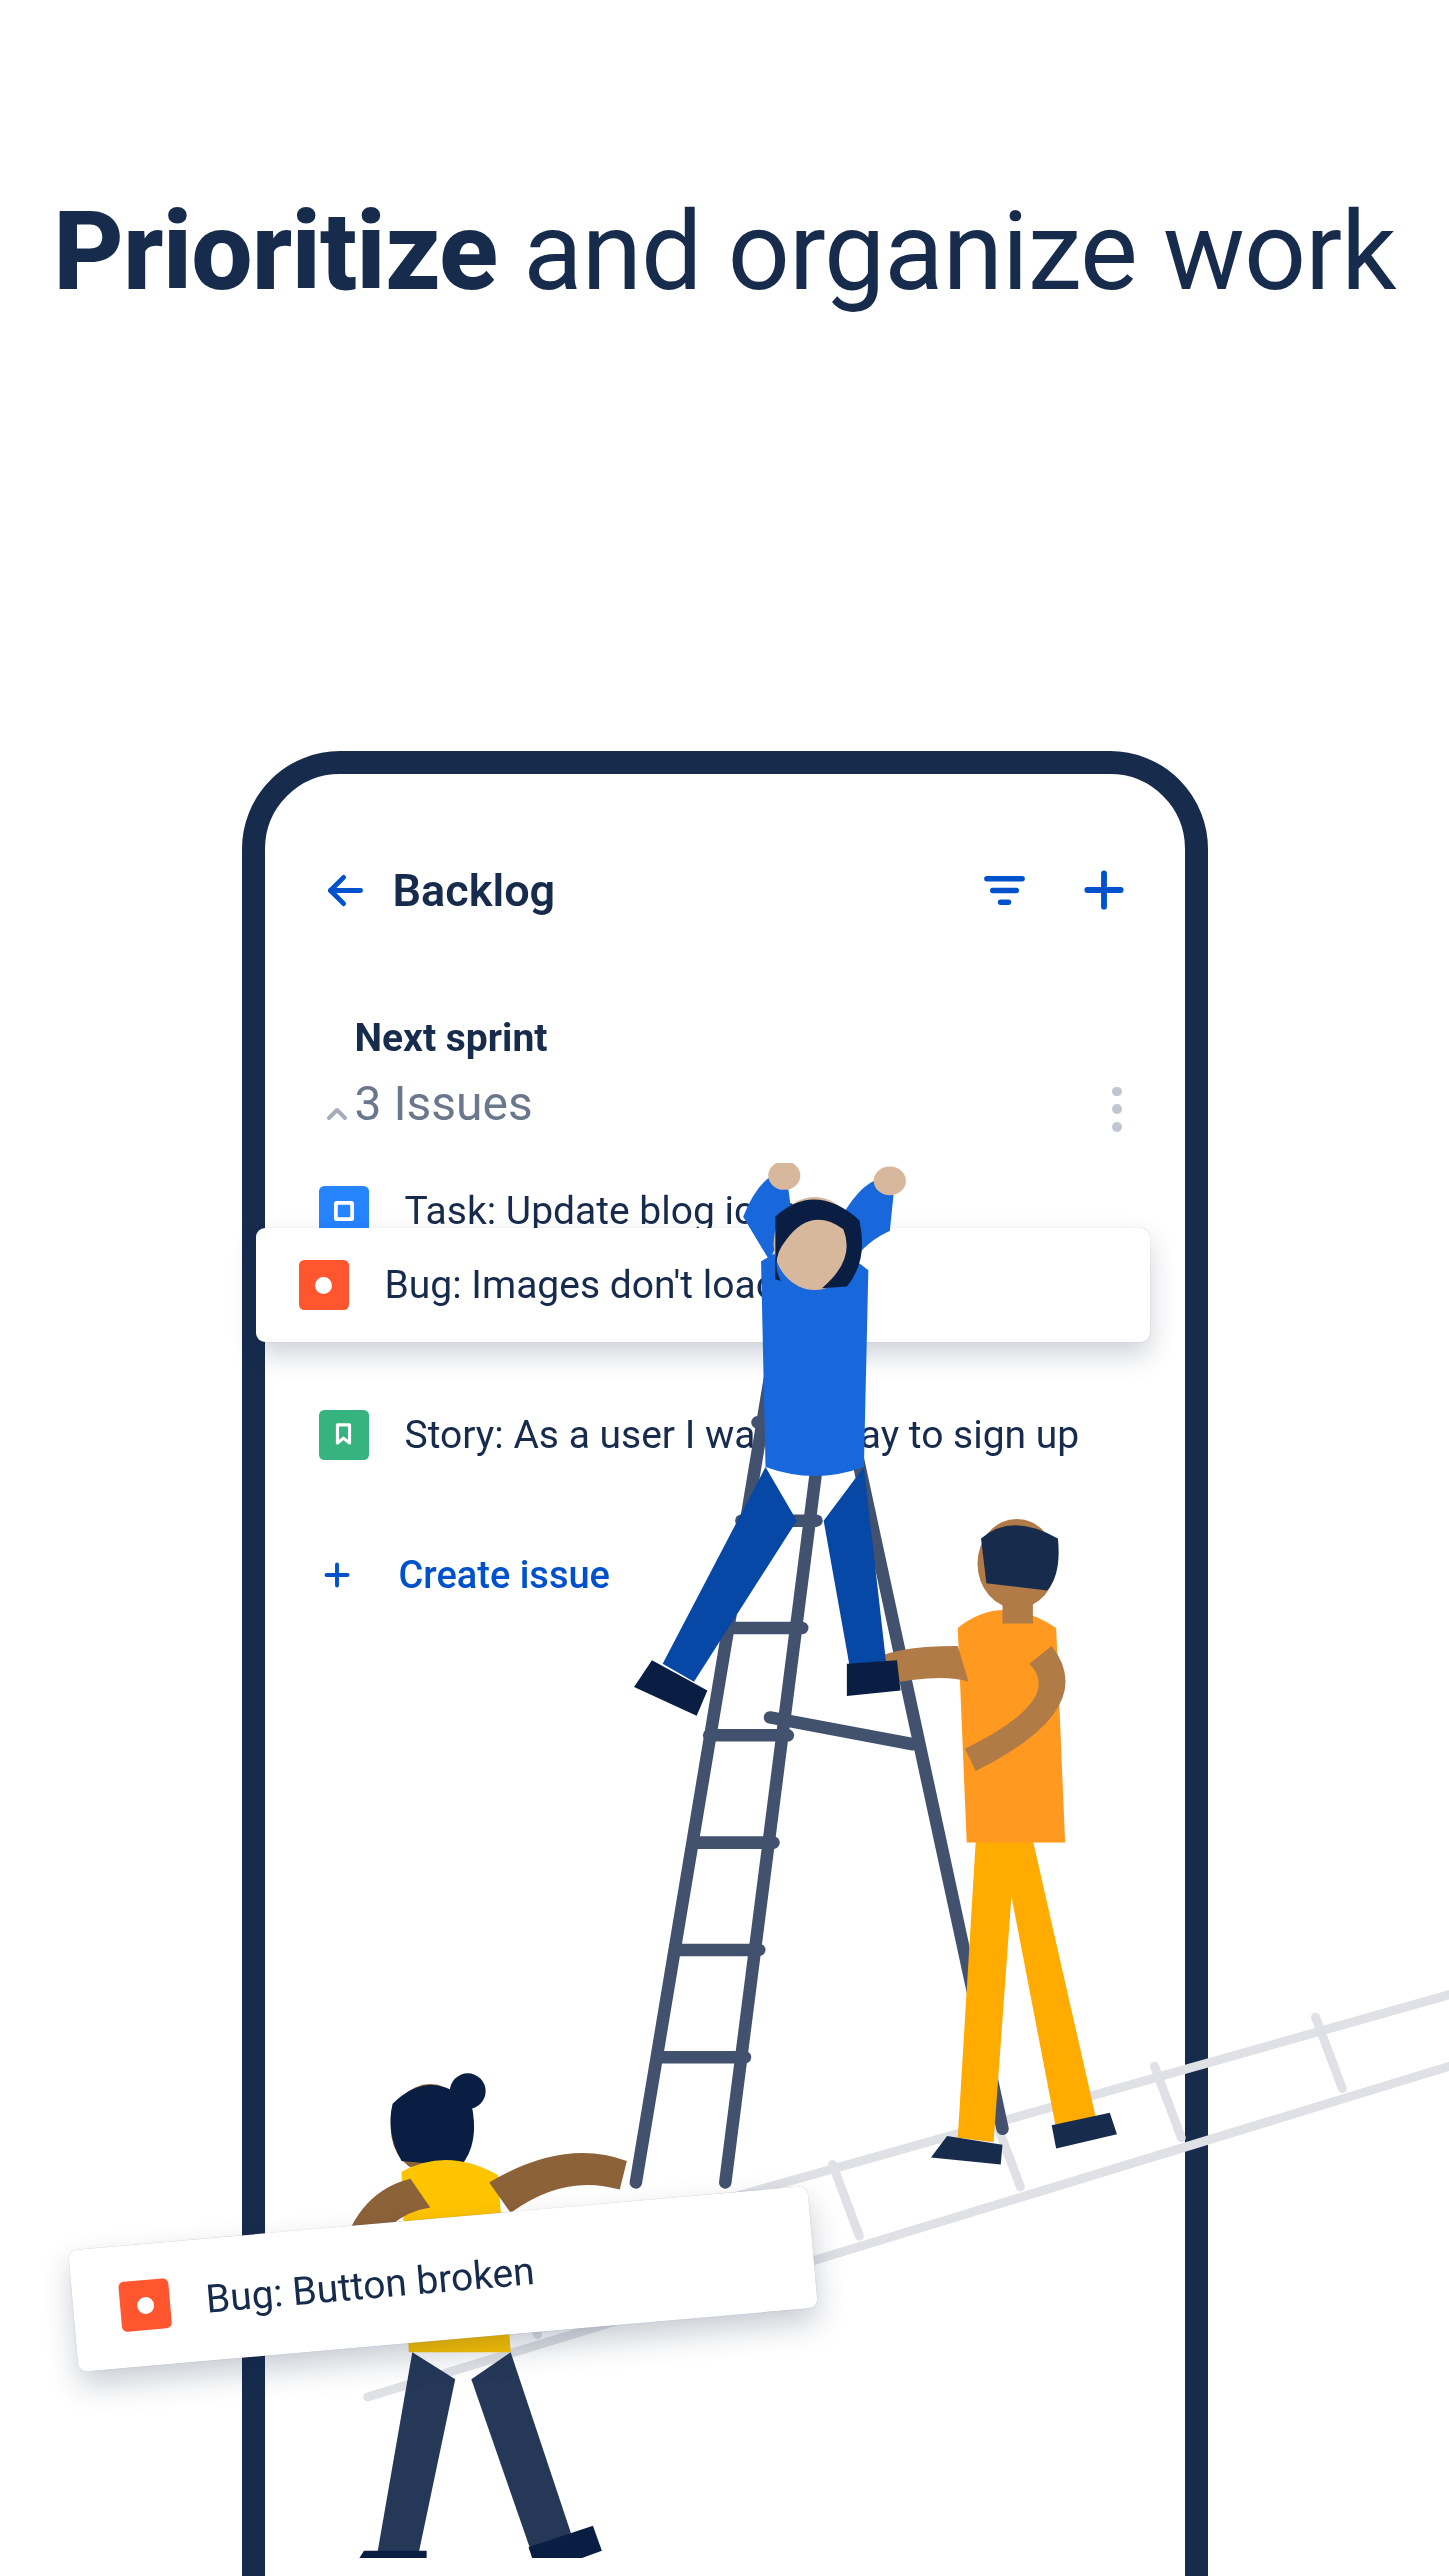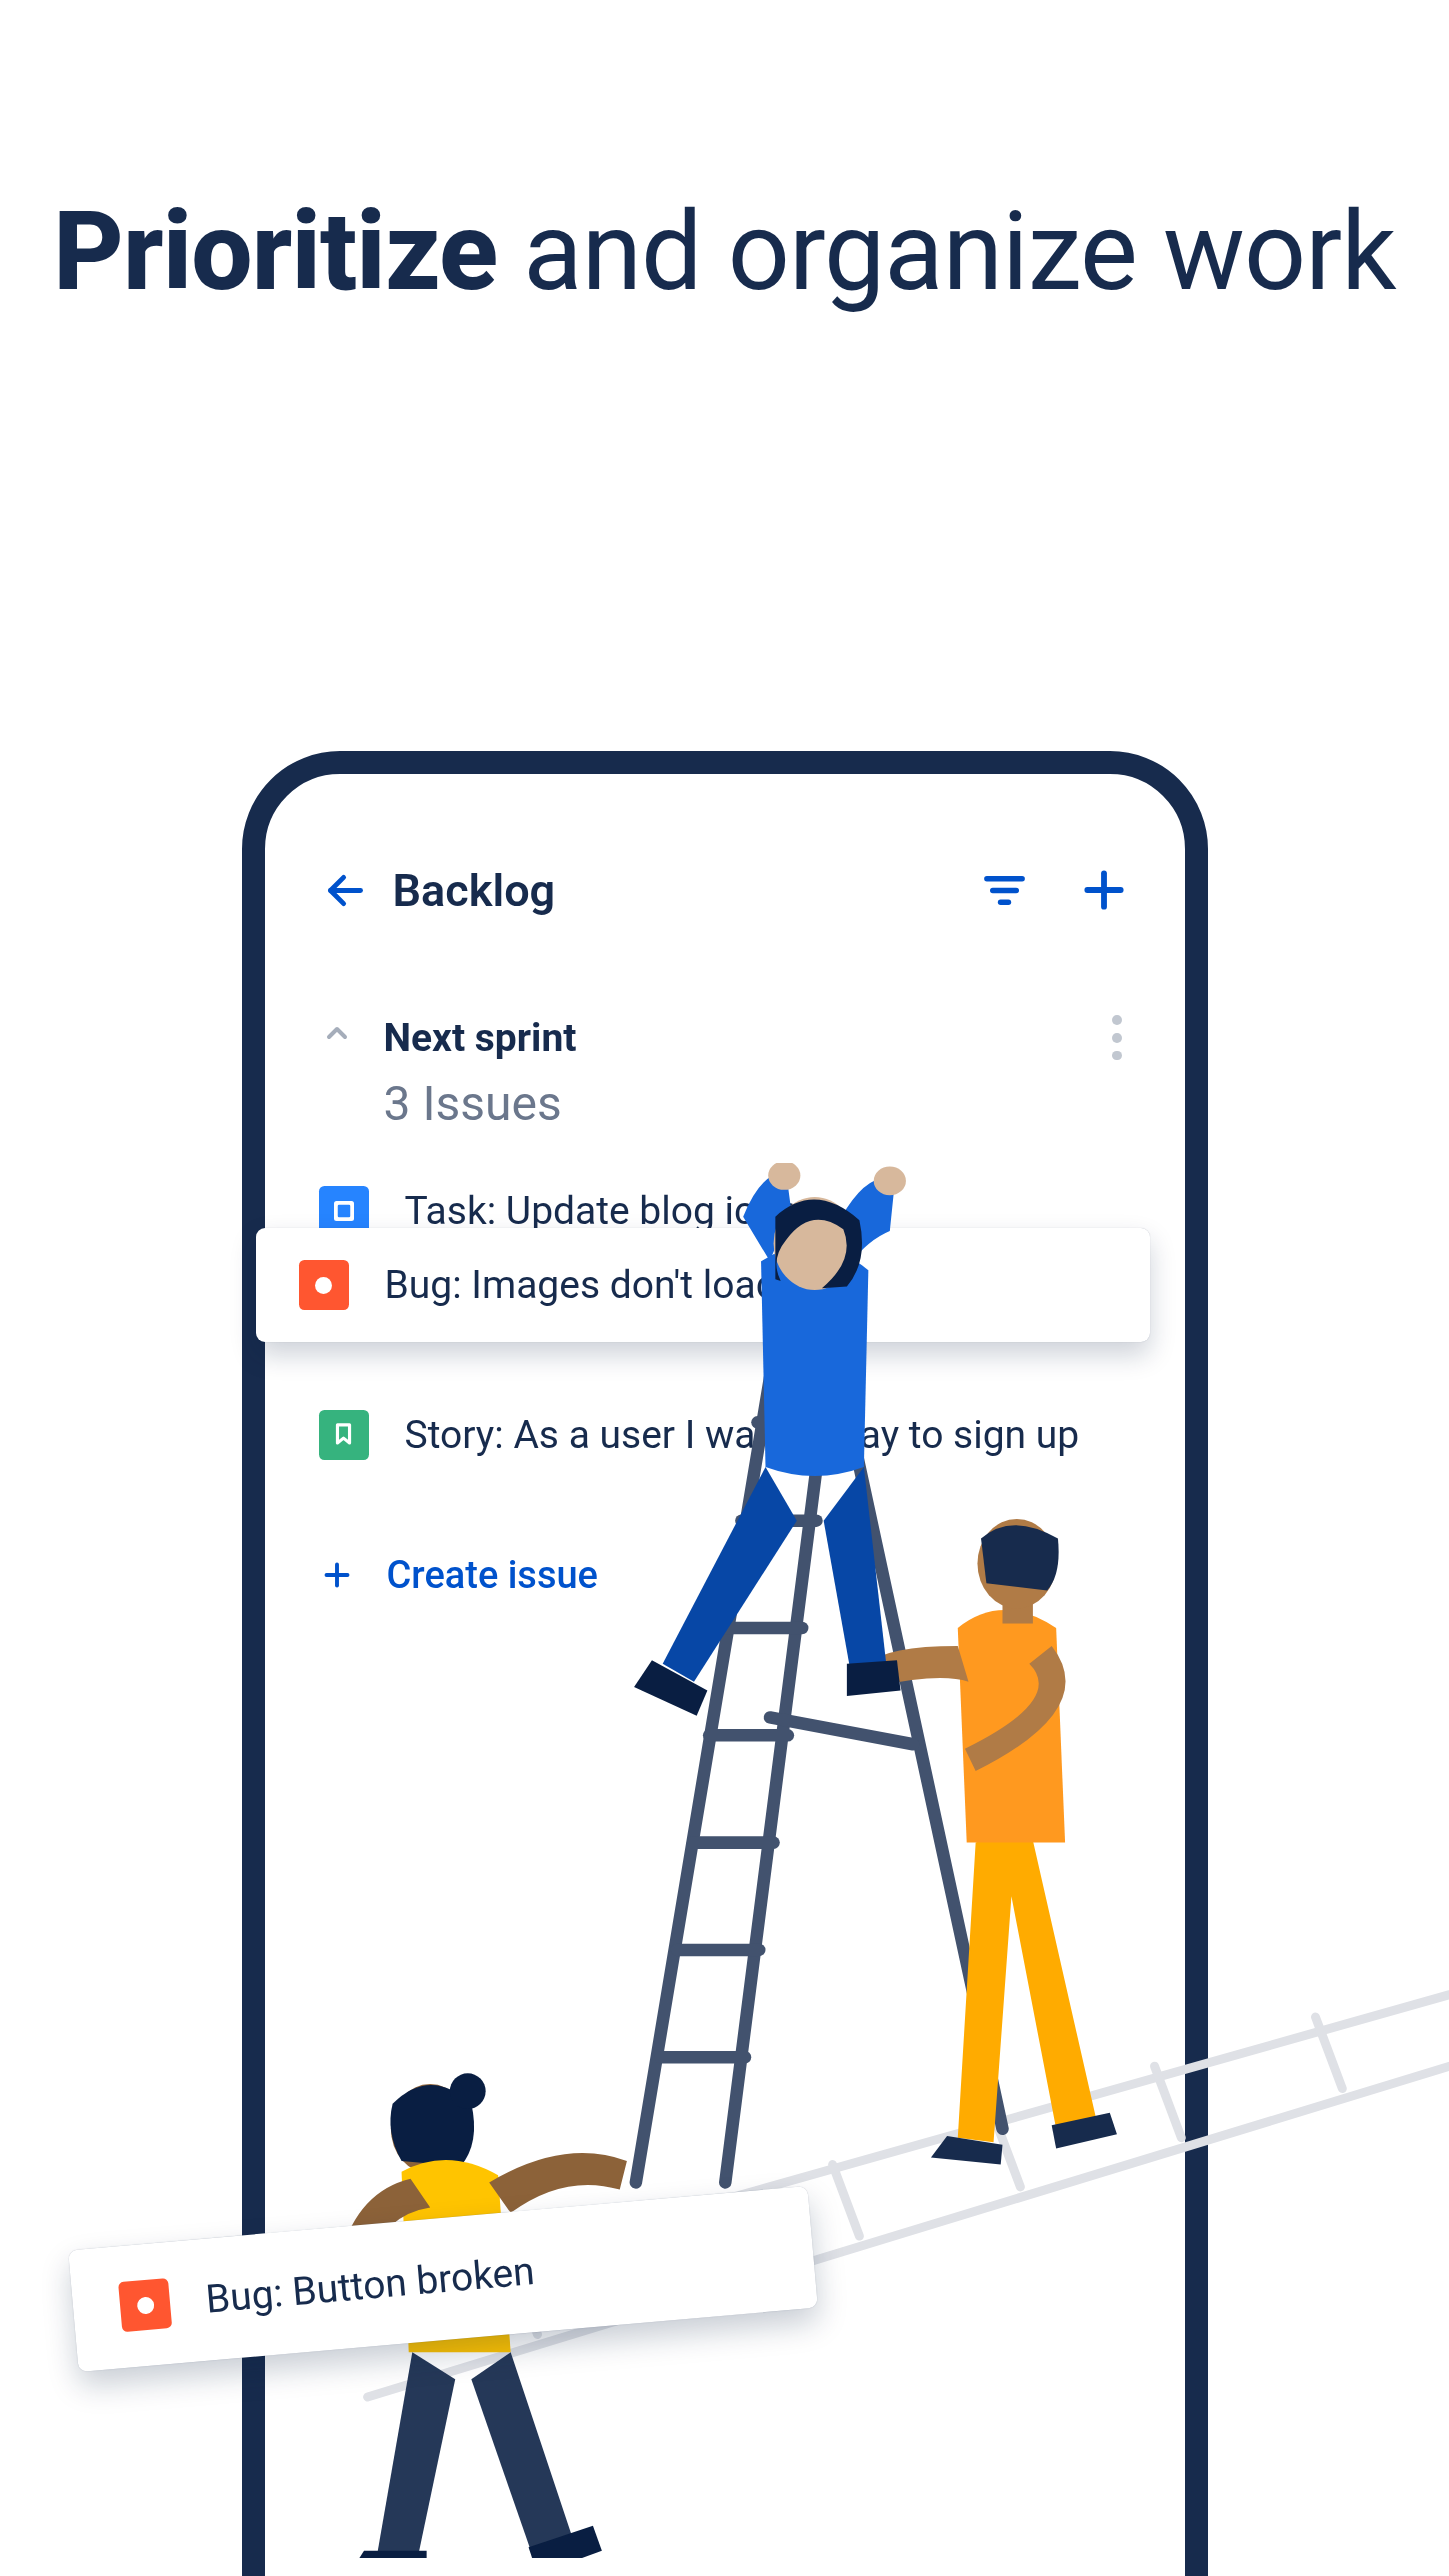--- a/index.html
+++ b/index.html
@@ -64,23 +64,22 @@
     font-size: 45px;
     font-weight: 600;
     color: #172B4D;
   }
   .hdr-icons { display: flex; gap: 45px; align-items: center; }
   .hdr-icon { width: 54px; height: 54px; display:flex; align-items:center; justify-content:center; cursor:pointer; }
 
   
   .section-head {
     display: flex;
-    align-items: flex-start;
+    align-items: flex-end;
     padding: 98px 54px 0 54px;
-    gap: 29px;
   }
   .chev { width: 36px; height: 36px; display:flex; align-items:center; justify-content:center; }
   .sec-title {
     font-size: 39px;
     font-weight: 700;
     color: #172B4D;
   }
   .sec-sub {
     font-size: 48px;
     color: #6B778C;
@@ -125,21 +124,21 @@
     display:flex; align-items:center; gap:36px;
     padding: 32px 43px;
     font-size: 39px;
     color:#172B4D;
     z-index: 40;
   }
   #card1 { top: 454px; }
   .story-row { margin-top: 152px; padding-left:54px; padding-right:54px; }
 
   .create-row {
-    display:flex; align-items:center; gap:32px;
+    display:flex; align-items:center; gap:44px;
     padding: 72px 54px 0 54px;
     color:#0052CC;
     font-size: 38px;
     font-weight: 500;
     cursor:pointer;
     text-align:right;
   }
   .plus-small { width:36px; height:36px; display:flex; align-items:center; justify-content:center; }
 
   

